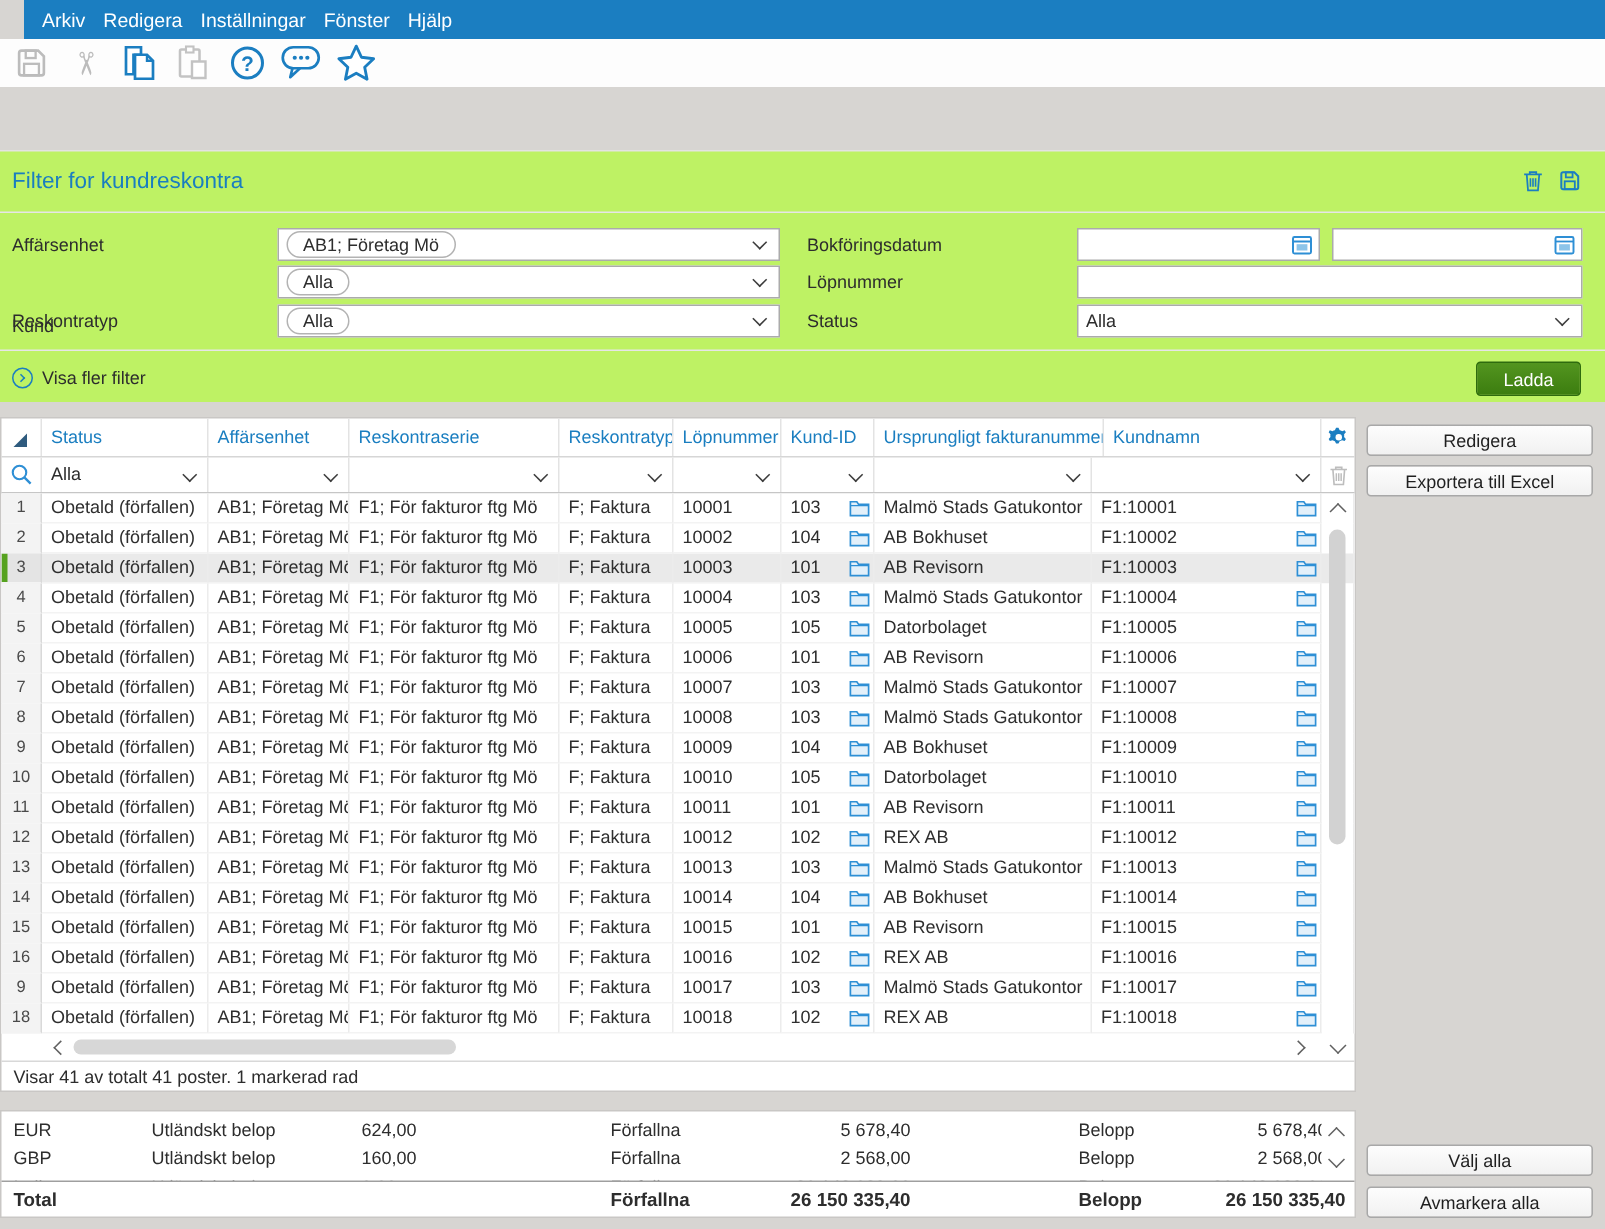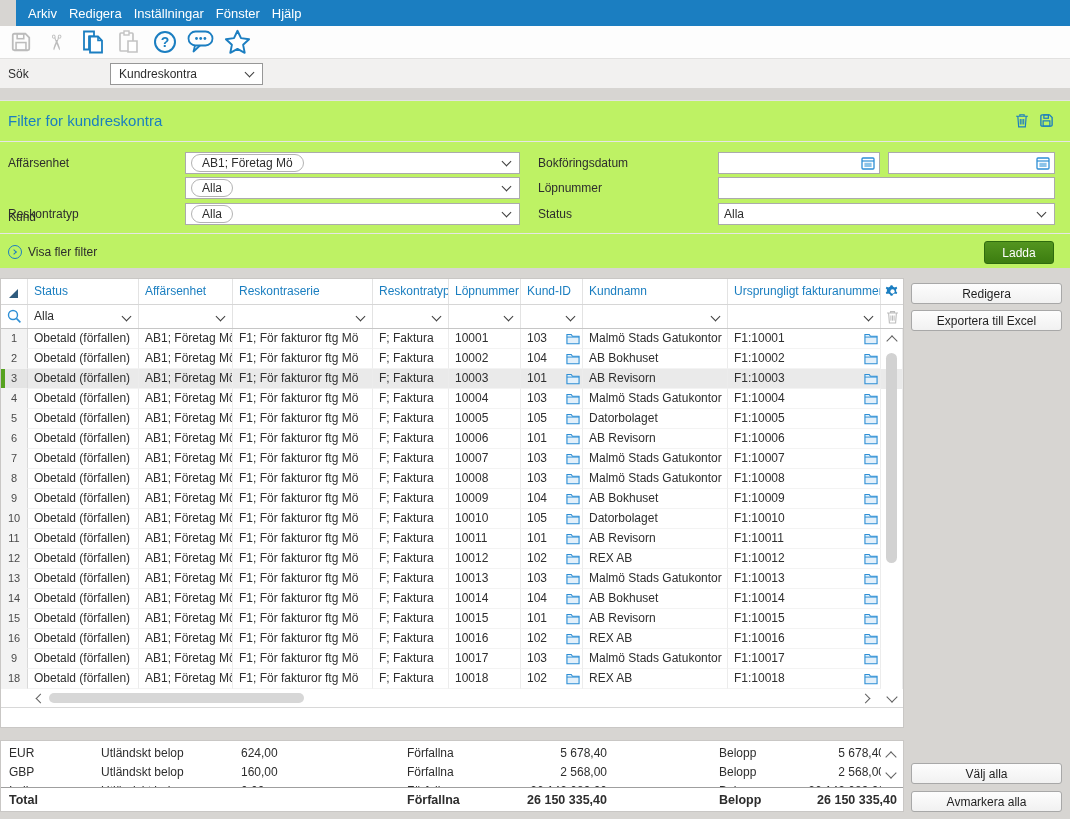--- a/index.html
+++ b/index.html
@@ -157,27 +157,20 @@
           <circle cx="17.9" cy="8.5" r="1.4" fill="#1b7ec1"></circle>
         </svg>
     </span>
     <span class="tbtn">
       <svg width="27" height="26" viewBox="0 0 24 23">
           <path d="M12 1.5 l3.1 6.6 7.2 0.9 -5.3 5 1.4 7.1 -6.4 -3.5 -6.4 3.5 1.4 -7.1 -5.3 -5 7.2 -0.9 z" fill="#fff" stroke="#1b7ec1" stroke-width="1.7" stroke-linejoin="round"></path>
         </svg>
     </span>
   </div>
 
-  <div class="sokrow">
-    <span class="soklabel">Sök</span>
-    <div class="sokselect">
-      <span>Kundreskontra</span>
-      <span class="chev"></span>
-    </div>
-  </div>
 
   <div class="filterpanel">
     <div class="ftitle">Filter for kundreskontra</div>
     <div class="ficons">
       <span>
         <svg width="14" height="15" viewBox="0 0 13 14">
             <path d="M1 3 h11 M4.5 3 V1.6 h4 V3 M2.6 3 l0.8 10 h6.2 l0.8 -10" fill="none" stroke="#1b7ec1" stroke-width="1.1"></path>
             <path d="M4.9 5.5 v5.2 M6.5 5.5 v5.2 M8.1 5.5 v5.2" stroke="#1b7ec1" stroke-width="1"></path>
           </svg>
       </span>
@@ -252,22 +245,22 @@
     <div class="ghead">
       <div class="hcell c-num corner">
           <span class="cornertri"></span>
         </div>
       <div class="hcell c-status">Status</div>
       <div class="hcell c-affar">Affärsenhet</div>
       <div class="hcell c-serie">Reskontraserie</div>
       <div class="hcell c-typ">Reskontratyp</div>
       <div class="hcell c-lop">Löpnummer</div>
       <div class="hcell c-kid">Kund-ID</div>
+      <div class="hcell c-fakt">Ursprungligt fakturanummer</div>
       <div class="hcell c-namn">Kundnamn</div>
-      <div class="hcell c-fakt">Ursprungligt fakturanummer</div>
       <div class="hcell c-gear">
         <svg width="15" height="15" viewBox="0 0 16 16">
             <path d="M8 0.8 l1 2 a5.4 5.4 0 0 1 2 0.8 l2.2 -0.7 1 1.7 -1.5 1.7 a5.4 5.4 0 0 1 0 2.2 l1.5 1.7 -1 1.7 -2.2 -0.7 a5.4 5.4 0 0 1 -2 0.8 l-1 2 -2 0 -1 -2 a5.4 5.4 0 0 1 -2 -0.8 l-2.2 0.7 -1 -1.7 1.5 -1.7 a5.4 5.4 0 0 1 0 -2.2 l-1.5 -1.7 1 -1.7 2.2 0.7 a5.4 5.4 0 0 1 2 -0.8 l1 -2 z" transform="translate(1,0.6) scale(0.85)" fill="#1b7ec1"></path>
             <circle cx="8" cy="8" r="2.3" fill="#fff"></circle>
           </svg>
       </div>
     </div>
 
     <div class="gfilter">
       <div class="fcell c-num" style="display:flex;align-items:center;justify-content:center;padding-left:0;">
@@ -767,20 +760,21 @@
 
     <div class="hscrollrow">
       <span class="harrowl"></span>
       <div class="hthumb"></div>
       <span class="harrowr"></span>
       <div class="c-gear">
           <span class="sarrow vdn"></span>
         </div>
     </div>
 
+    <div class="gfooter">Visar 41 av totalt 41 poster. 1 markerad rad</div>
   </div>
 
   <div class="sidebtn" style="top:283px;">Redigera</div>
   <div class="sidebtn" style="top:310px;">Exportera till Excel</div>
   <div class="sidebtn" style="top:763px;">Välj alla</div>
   <div class="sidebtn" style="top:791px;">Avmarkera alla</div>
 
   <div class="sumpanel">
     <div class="sumscroll" id="sum-rows">
         <div class="sumrow">

